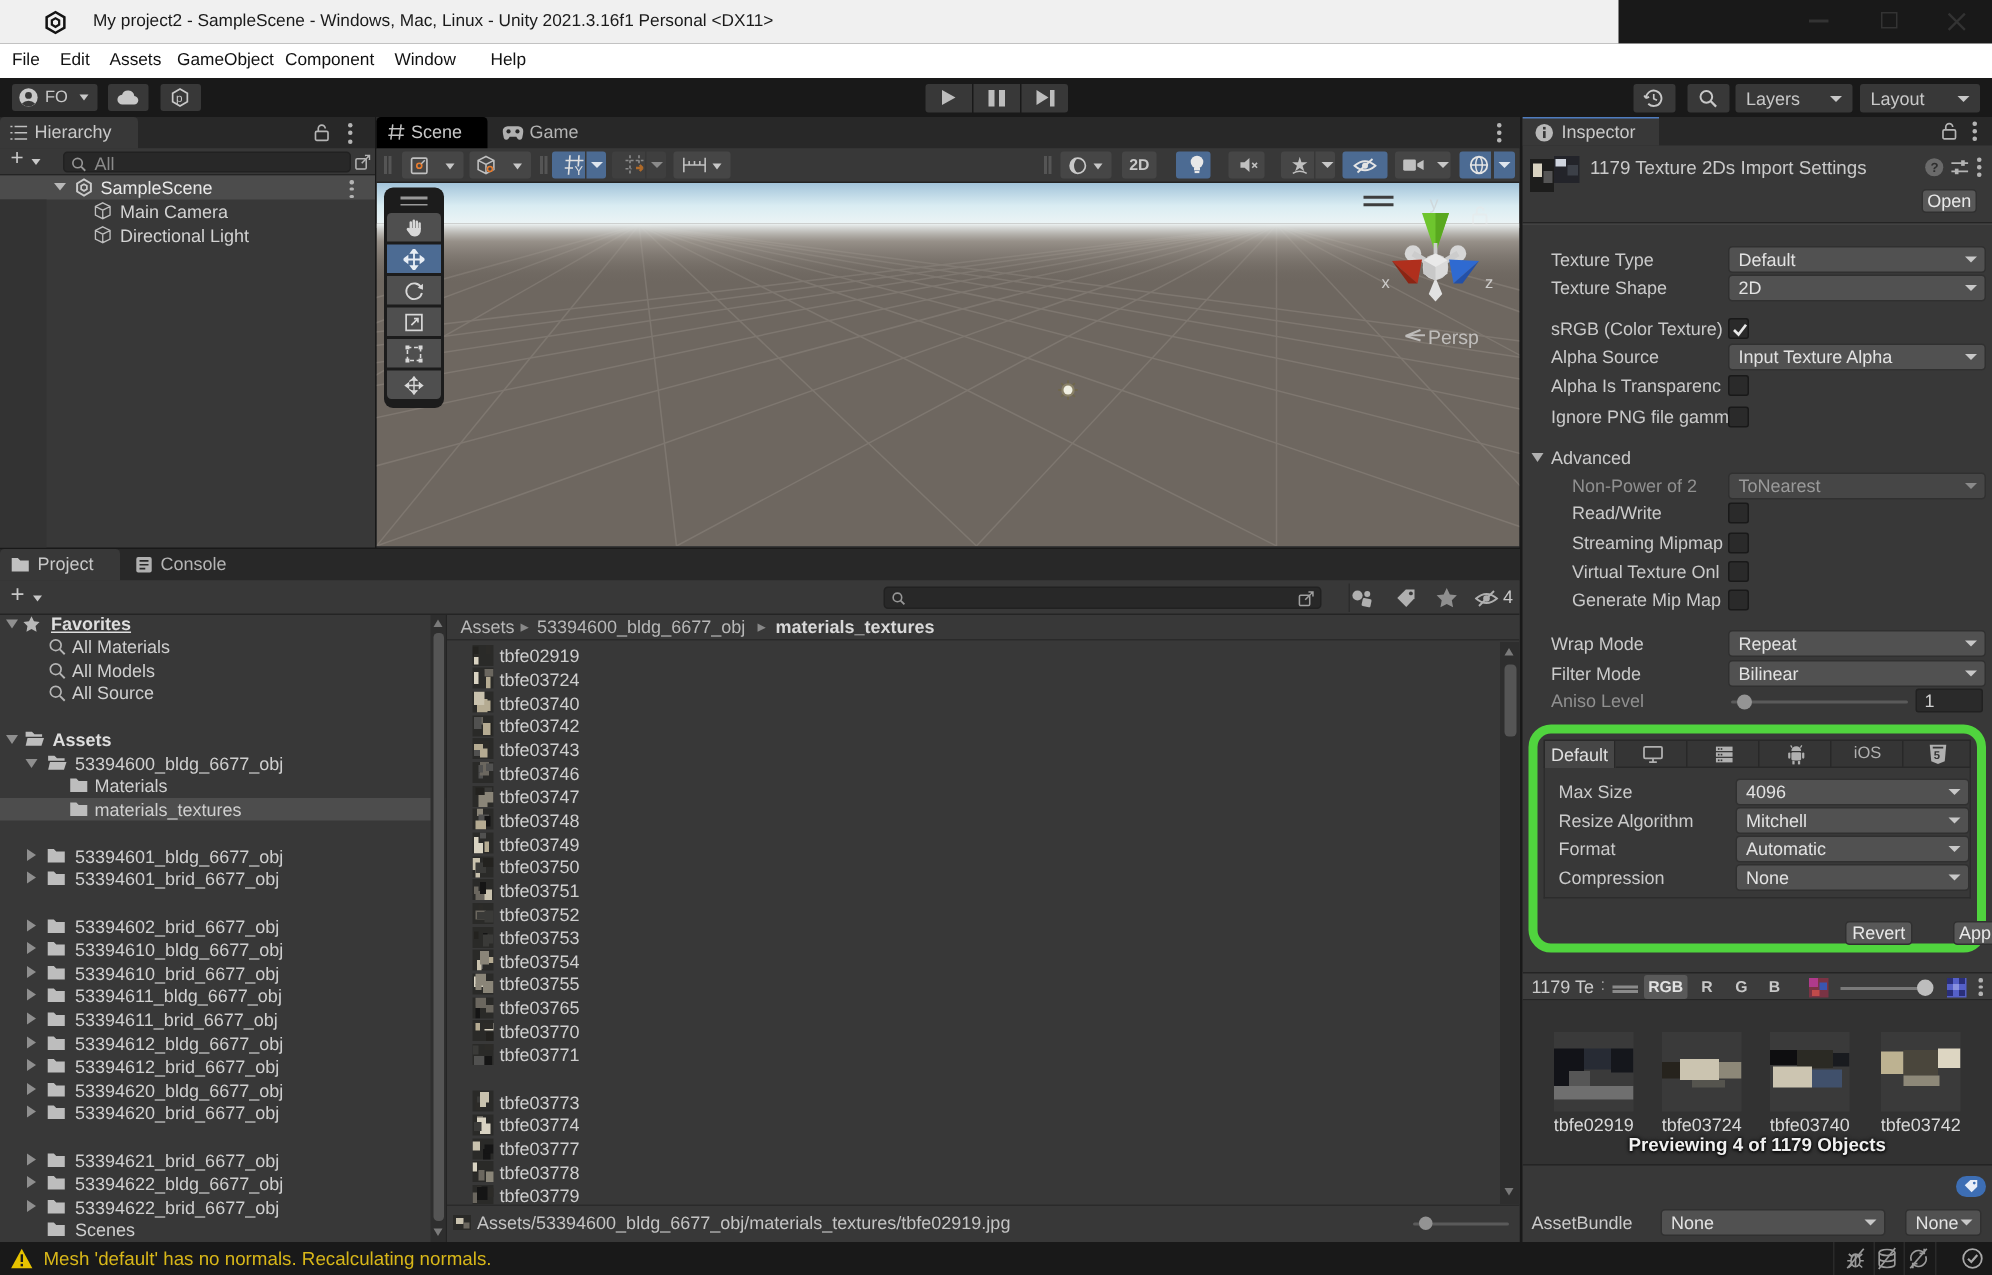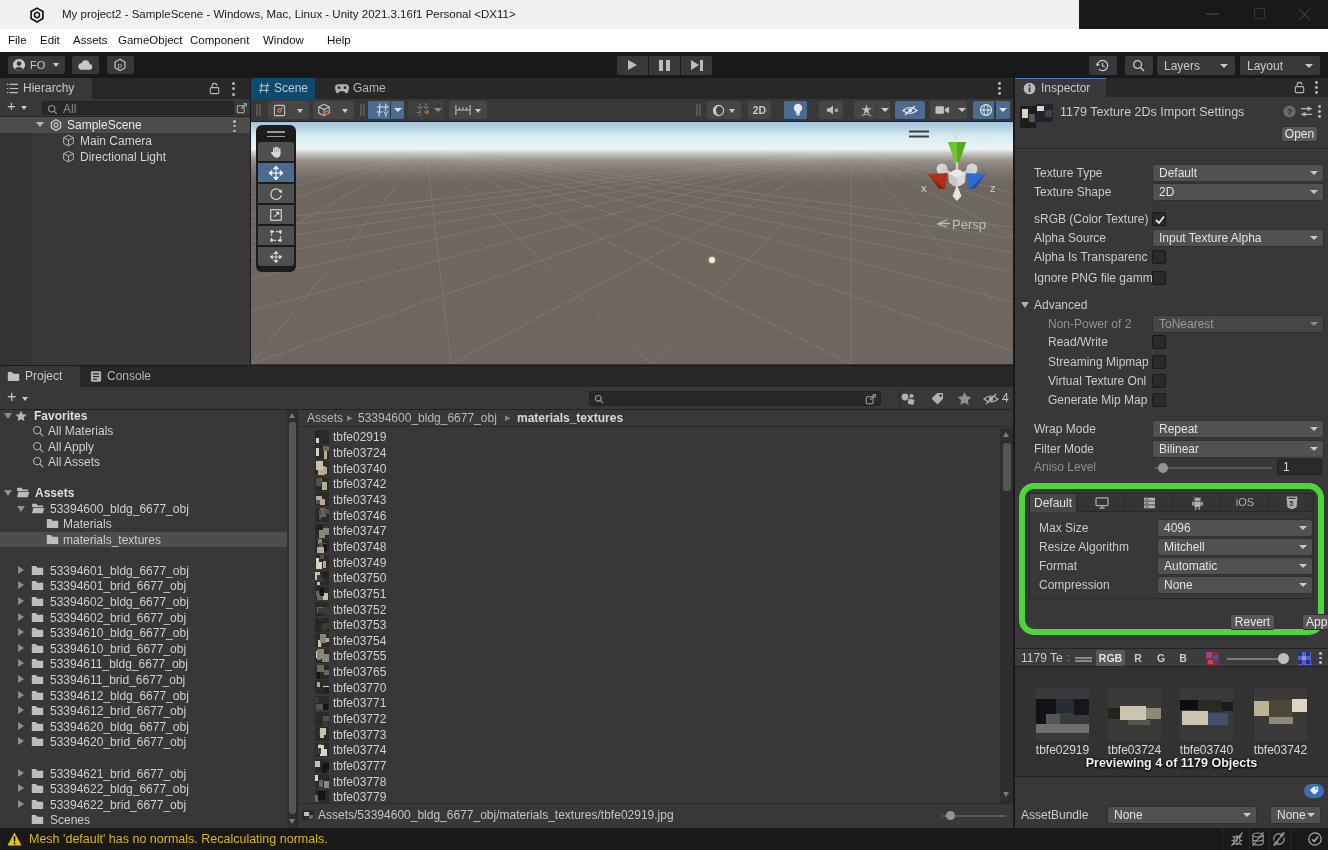--- a/index.html
+++ b/index.html
@@ -155,21 +155,21 @@
     <svg class="abs" style="left:62px;top:1px" width="13" height="13" viewBox="0 0 16 16">
       <path fill="none" stroke="#bdbdbd" stroke-width="1.1" d="M8 1.5 L14 4.5 V11.5 L8 14.5 L2 11.5 V4.5 Z M2 4.5 L8 7.5 L14 4.5 M8 7.5 V14.5"></path>
     </svg>
     <span class="abs" style="left:80px;top:1px;font-size:12px;color:#d2d2d2;">Directional Light</span>
   </div>
 </div>
 
 <div class="abs" id="scenepanel" style="left:251px;top:78px;width:762px;height:287px;background:#383838;">
 
   <div class="abs" style="left:0;top:0;width:762px;height:21px;background:#282828;">
-    <div class="abs" style="left:0;top:0;width:64px;height:21px;background:#0c4a6e;border-radius:3px 3px 0 0;">
+    <div class="abs" style="left:0;top:0;width:74px;height:21px;background:#000000;border-radius:3px 3px 0 0;">
       <svg class="abs" style="left:7px;top:4px" width="12" height="12" viewBox="0 0 14 14">
         <path stroke="#c0c0c0" stroke-width="1.2" fill="none" d="M4.5 1 L3 13 M11 1 L9.5 13 M1.5 4.5 H13.5 M1 9.5 H13"></path>
       </svg>
       <span class="abs" style="left:23px;top:3px;font-size:12px;color:#c8c8c8;">Scene</span>
     </div>
     <div class="abs" style="left:78px;top:0;width:72px;height:21px;">
       <svg class="abs" style="left:6px;top:5px" width="14" height="11" viewBox="0 0 16 12">
         <path fill="#b0b0b0" d="M4 1 H12 A4 4 0 0 1 16 5 L15 10 A2 2 0 0 1 11.5 10.5 L10.5 9 H5.5 L4.5 10.5 A2 2 0 0 1 1 10 L0 5 A4 4 0 0 1 4 1 Z"></path>
         <circle cx="4.6" cy="5" r="1.6" fill="#282828"></circle>
           <circle cx="11.4" cy="5" r="1.6" fill="#282828"></circle>
@@ -513,42 +513,42 @@
       <path stroke="#b0b0b0" stroke-width="1.3" d="M3 11 L13 1"></path>
     </svg>
     <span class="abs" style="left:1002px;top:4px;color:#c8c8c8;font-size:12px;">4</span>
   </div>
   <div class="abs" id="projtree" style="left:0;top:44px;width:297px;height:418px;background:#383838;overflow:hidden;">
     <div class="abs" style="left:0;top:-2.3px;width:297px;height:15.6px;">
         <div class="abs" style="left:4px;top:5px;width:0;height:0;border-left:4.5px solid transparent;border-right:4.5px solid transparent;border-top:6px solid #8f8f8f;"></div>
         <svg class="abs" style="left:15px;top:2px" width="12" height="12" viewBox="0 0 16 16">
           <path fill="#b8b8b8" d="M8 1 L10.2 5.6 L15.2 6.3 L11.6 9.8 L12.5 14.8 L8 12.4 L3.5 14.8 L4.4 9.8 L0.8 6.3 L5.8 5.6 Z"></path>
         </svg>
-        <span class="abs" style="left:34px;top:1px;font-size:12px;font-weight:bold;color:#dedede;">Favorites</span>
+        <span class="abs" style="left:34px;top:1px;font-size:12px;font-weight:bold;color:#dedede;text-decoration:underline;">Favorites</span>
       </div>
     <div class="abs" style="left:0;top:13.2px;width:297px;height:15.6px;">
         <svg class="abs" style="left:32px;top:2px" width="12" height="12" viewBox="0 0 14 14">
           <circle cx="6" cy="6" r="4.2" fill="none" stroke="#b4b4b4" stroke-width="1.3"></circle>
           <path stroke="#b4b4b4" stroke-width="1.5" d="M9.2 9.2 L13 13"></path>
         </svg>
         <span class="abs" style="left:48px;top:1px;font-size:12px;color:#cfcfcf;">All Materials</span>
       </div>
     <div class="abs" style="left:0;top:28.7px;width:297px;height:15.6px;">
         <svg class="abs" style="left:32px;top:2px" width="12" height="12" viewBox="0 0 14 14">
           <circle cx="6" cy="6" r="4.2" fill="none" stroke="#b4b4b4" stroke-width="1.3"></circle>
           <path stroke="#b4b4b4" stroke-width="1.5" d="M9.2 9.2 L13 13"></path>
         </svg>
-        <span class="abs" style="left:48px;top:1px;font-size:12px;color:#cfcfcf;">All Apply</span>
+        <span class="abs" style="left:48px;top:1px;font-size:12px;color:#cfcfcf;">All Models</span>
       </div>
     <div class="abs" style="left:0;top:44.2px;width:297px;height:15.6px;">
         <svg class="abs" style="left:32px;top:2px" width="12" height="12" viewBox="0 0 14 14">
           <circle cx="6" cy="6" r="4.2" fill="none" stroke="#b4b4b4" stroke-width="1.3"></circle>
           <path stroke="#b4b4b4" stroke-width="1.5" d="M9.2 9.2 L13 13"></path>
         </svg>
-        <span class="abs" style="left:48px;top:1px;font-size:12px;color:#cfcfcf;">All Assets</span>
+        <span class="abs" style="left:48px;top:1px;font-size:12px;color:#cfcfcf;">All Source</span>
       </div>
     <div class="abs" style="left:0;top:75.2px;width:297px;height:15.6px;">
         <div class="abs" style="left:4px;top:5px;width:0;height:0;border-left:4.5px solid transparent;border-right:4.5px solid transparent;border-top:6px solid #8f8f8f;"></div>
         <svg class="abs" style="left:16px;top:2px" width="14" height="11" viewBox="0 0 16 13">
           <path fill="#bdbdbd" d="M1 1 H6 L8 3 H14 V5 H1 Z"></path>
           <path fill="#bdbdbd" d="M2.5 6 H15.5 L13.5 12 H1 Z"></path>
         </svg>
         <span class="abs" style="left:35px;top:1px;font-size:12px;font-weight:bold;color:#dedede;">Assets</span>
       </div>
     <div class="abs" style="left:0;top:90.7px;width:297px;height:15.6px;">
@@ -577,27 +577,20 @@
           <path fill="#bdbdbd" d="M1 1 H6 L8 3 H15 V12 H1 Z"></path>
         </svg>
         <span class="abs" style="left:50px;top:1px;font-size:12px;color:#cfcfcf;">53394601_bldg_6677_obj</span>
       </div>
     <div class="abs" style="left:0;top:168.4px;width:297px;height:15.6px;">
         <div class="abs" style="left:18px;top:3px;width:0;height:0;border-top:4.5px solid transparent;border-bottom:4.5px solid transparent;border-left:6px solid #8f8f8f;"></div>
         <svg class="abs" style="left:31px;top:2px" width="13" height="11" viewBox="0 0 16 13">
           <path fill="#bdbdbd" d="M1 1 H6 L8 3 H15 V12 H1 Z"></path>
         </svg>
         <span class="abs" style="left:50px;top:1px;font-size:12px;color:#cfcfcf;">53394601_brid_6677_obj</span>
-      </div>
-    <div class="abs" style="left:0;top:184.0px;width:297px;height:15.6px;">
-        <div class="abs" style="left:18px;top:3px;width:0;height:0;border-top:4.5px solid transparent;border-bottom:4.5px solid transparent;border-left:6px solid #8f8f8f;"></div>
-        <svg class="abs" style="left:31px;top:2px" width="13" height="11" viewBox="0 0 16 13">
-          <path fill="#bdbdbd" d="M1 1 H6 L8 3 H15 V12 H1 Z"></path>
-        </svg>
-        <span class="abs" style="left:50px;top:1px;font-size:12px;color:#cfcfcf;">53394602_bldg_6677_obj</span>
       </div>
     <div class="abs" style="left:0;top:199.6px;width:297px;height:15.6px;">
         <div class="abs" style="left:18px;top:3px;width:0;height:0;border-top:4.5px solid transparent;border-bottom:4.5px solid transparent;border-left:6px solid #8f8f8f;"></div>
         <svg class="abs" style="left:31px;top:2px" width="13" height="11" viewBox="0 0 16 13">
           <path fill="#bdbdbd" d="M1 1 H6 L8 3 H15 V12 H1 Z"></path>
         </svg>
         <span class="abs" style="left:50px;top:1px;font-size:12px;color:#cfcfcf;">53394602_brid_6677_obj</span>
       </div>
     <div class="abs" style="left:0;top:215.2px;width:297px;height:15.6px;">
         <div class="abs" style="left:18px;top:3px;width:0;height:0;border-top:4.5px solid transparent;border-bottom:4.5px solid transparent;border-left:6px solid #8f8f8f;"></div>
@@ -850,29 +843,20 @@
         <span class="abs" style="left:35px;top:1px;font-size:12px;color:#cfcfcf;">tbfe03770</span>
       </div>
     <div class="abs" style="left:0;top:285.4px;width:700px;height:15.6px;">
         <span class="abs" style="left:17px;top:0.5px;width:14px;height:14px;background:#2a2a28;overflow:hidden;">
           <i class="abs" style="left:1px;top:8px;width:7px;height:9px;background:#515150;"></i>
           <i class="abs" style="left:8px;top:8px;width:5px;height:9px;background:#151515;"></i>
           <i class="abs" style="left:8px;top:0px;width:6px;height:4px;background:#2c2b28;"></i>
           <i class="abs" style="left:0px;top:1px;width:4px;height:6px;background:#3a3a38;"></i>
         </span>
         <span class="abs" style="left:35px;top:1px;font-size:12px;color:#cfcfcf;">tbfe03771</span>
-      </div>
-    <div class="abs" style="left:0;top:301.1px;width:700px;height:15.6px;">
-        <span class="abs" style="left:17px;top:0.5px;width:14px;height:14px;background:#2a2a28;overflow:hidden;">
-          <i class="abs" style="left:0px;top:1px;width:6px;height:8px;background:#2c2b28;"></i>
-          <i class="abs" style="left:8px;top:8px;width:5px;height:8px;background:#515150;"></i>
-          <i class="abs" style="left:8px;top:8px;width:5px;height:7px;background:#3a3a38;"></i>
-          <i class="abs" style="left:8px;top:4px;width:7px;height:5px;background:#515150;"></i>
-        </span>
-        <span class="abs" style="left:35px;top:1px;font-size:12px;color:#cfcfcf;">tbfe03772</span>
       </div>
     <div class="abs" style="left:0;top:316.7px;width:700px;height:15.6px;">
         <span class="abs" style="left:17px;top:0.5px;width:14px;height:14px;background:#2a2a28;overflow:hidden;">
           <i class="abs" style="left:2px;top:6px;width:4px;height:7px;background:#2c2b28;"></i>
           <i class="abs" style="left:5px;top:1px;width:6px;height:7px;background:#c9c2ae;"></i>
           <i class="abs" style="left:3px;top:4px;width:6px;height:4px;background:#3a3a38;"></i>
           <i class="abs" style="left:5px;top:2px;width:4px;height:9px;background:#c9c2ae;"></i>
         </span>
         <span class="abs" style="left:35px;top:1px;font-size:12px;color:#cfcfcf;">tbfe03773</span>
       </div>

